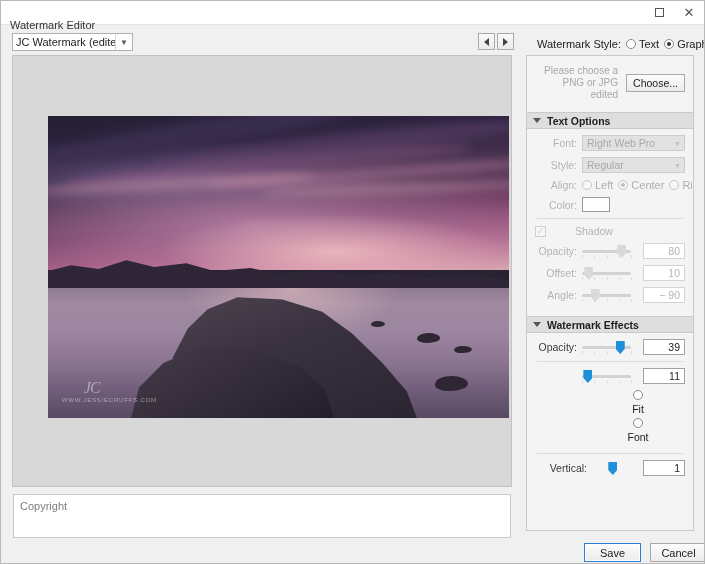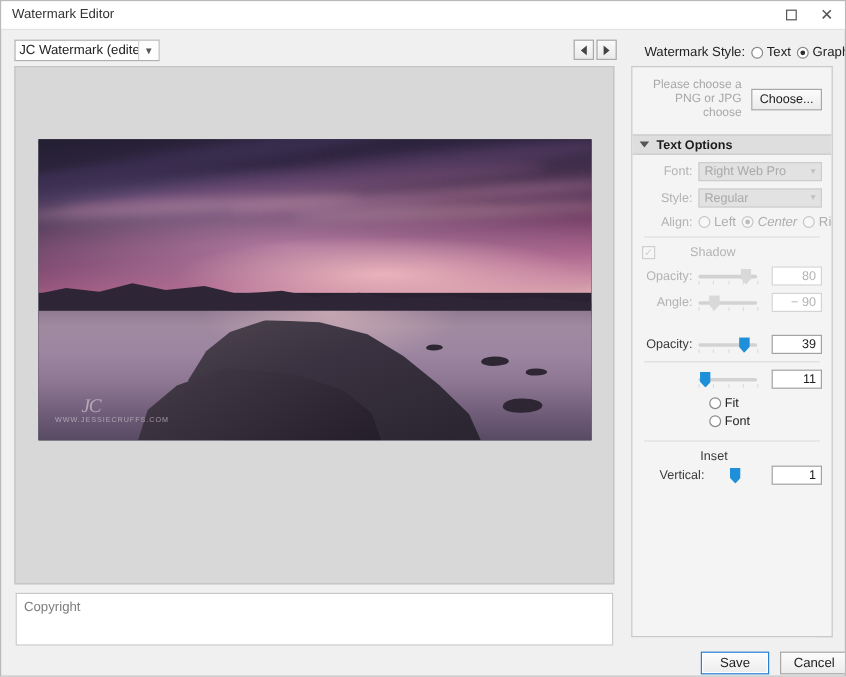--- a/index.html
+++ b/index.html
@@ -21,21 +21,21 @@
   }
 
   
   .titlebar {
     position: absolute; left: 0; top: 0;
     width: 705px; height: 24px;
     background: #ffffff;
     border-bottom: 1px solid #e4e4e4;
   }
   .titlebar .title {
-    position: absolute; left: 9px; top: 5px;
+    position: absolute; left: 9px; top: 18px;
     font-size: 11px; color: #333;
     white-space: nowrap;
   }
   .winbtn {
     position: absolute; top: 0;
     width: 30px; height: 23px;
     display: flex; align-items: center; justify-content: center;
     color: #555;
   }
   .winbtn .sq {
@@ -81,22 +81,22 @@
   .tri-r { width:0;height:0;border-top:4px solid transparent;border-bottom:4px solid transparent;border-left:5px solid #444; }
 
   
   .preview-panel {
     position: absolute; left: 11px; top: 54px;
     width: 500px; height: 432px;
     background: #d8d8d8;
     border: 1px solid #c2c2c2;
   }
   .photo {
-    position: absolute; left: 19px; top: 60px;
-    width: 461px; height: 251px;
+    position: absolute; left: 35px; top: 60px;
+    width: 461px; height: 302px;
     overflow: hidden;
     background: #2a2233;
   }
   .sky {
     position: absolute; left:0; top:0; width:100%; height: 51%;
     background:
       radial-gradient(ellipse 60% 40% at 62% 88%, rgba(255,205,200,0.70), rgba(255,205,200,0) 62%),
       radial-gradient(ellipse 90% 55% at 45% 70%, rgba(203,150,185,0.65), rgba(203,150,185,0) 68%),
       radial-gradient(ellipse 70% 35% at 25% 40%, rgba(120,100,150,0.55), rgba(120,100,150,0) 70%),
       linear-gradient(175deg, #241f33 0%, #2e2440 22%, #4b3352 44%, #79436a 64%, #a9638a 80%, #c98ba3 92%, #d9a6ae 100%);
@@ -353,21 +353,21 @@
   }
   .numbox.dis { border-color: #d4d4d4; color: #b4b4b4; background:#fff; }
 
   .inset-title {
     text-align: center; font-size: 10.5px; color: #3a3a3a;
     margin-bottom: 2px; margin-left: -30px;
   }
 
   .size-row { display: flex; align-items: center; gap: 5px; margin-bottom: 4px; }
   .fitfill { margin-left: 56px; display: flex; flex-direction: column; gap: 3px; }
-  .fitfill .rlabel { font-size: 10.5px; }
+  .fitfill .rlabel { font-size: 10.5px; flex-direction: column; }
 
   
   .bottom-btns {
     position: absolute; left: 583px; top: 542px;
     display: flex; gap: 9px;
   }
   .bbtn {
     width: 57px; height: 19px;
     background: linear-gradient(#fcfcfc,#ececec);
     border: 1px solid #a8a8a8;
@@ -456,21 +456,21 @@
     <div class="sb-thumb"></div>
     <div class="sb-arrow down">▼</div>
   </div>
 
   <div class="right-panel">
 
     <div class="sec-body">
       <div class="img-chooser">
         <div class="msg">
           <div>Please choose a</div>
-          <div>PNG or JPG choose</div>
+          <div>PNG or JPG edited</div>
         </div>
         <div class="btn btn-choose">Choose...</div>
       </div>
     </div>
 
     <div class="section-header">
       <span class="tri-d"></span>
       <span>Text Options</span>
     </div>
     <div class="sec-body">
@@ -490,30 +490,34 @@
           <span class="caret">▼</span>
         </span>
       </div>
 
       <div class="frow">
         <span class="flabel dis">Align:</span>
         <span class="rlabel" style="color:#aeaeae;">
           <span class="radio dis"></span>
           <span>Left</span>
         </span>
-        <span class="rlabel" style="color:#aeaeae;font-style:italic;">
+        <span class="rlabel" style="color:#aeaeae;">
           <span class="radio dis on"></span>
           <span>Center</span>
         </span>
         <span class="rlabel" style="color:#aeaeae;">
           <span class="radio dis"></span>
           <span>Right</span>
         </span>
       </div>
 
+      <div class="frow">
+        <span class="flabel dis">Color:</span>
+        <span class="color-swatch"></span>
+      </div>
 
       <div class="hrule"></div>
 
       <div class="frow">
         <span class="checkbox">✓</span>
         <span class="flabel dis" style="width:auto;margin-left:24px;text-align:left;">Shadow</span>
       </div>
 
       <div class="frow">
         <span class="flabel dis">Opacity:</span>
@@ -524,39 +528,58 @@
               <i style="left:25%"></i>
               <i style="left:50%"></i>
               <i style="left:75%"></i>
               <i style="left:99%"></i>
             </span>
           <span class="thumb dis" style="left:80%;"></span>
         </span>
         <span class="numbox dis">80</span>
       </div>
 
+      <div class="frow">
+        <span class="flabel dis">Offset:</span>
+        <span class="slider">
+          <span class="track"></span>
+          <span class="ticks">
+              <i style="left:0%"></i>
+              <i style="left:25%"></i>
+              <i style="left:50%"></i>
+              <i style="left:75%"></i>
+              <i style="left:99%"></i>
+            </span>
+          <span class="thumb dis" style="left:13%;"></span>
+        </span>
+        <span class="numbox dis">10</span>
+      </div>
 
 
       <div class="frow">
         <span class="flabel dis">Angle:</span>
         <span class="slider">
           <span class="track"></span>
           <span class="ticks">
               <i style="left:0%"></i>
               <i style="left:25%"></i>
               <i style="left:50%"></i>
               <i style="left:75%"></i>
               <i style="left:99%"></i>
             </span>
           <span class="thumb dis" style="left:26%;"></span>
         </span>
         <span class="numbox dis">− 90</span>
       </div>
     </div>
 
+    <div class="section-header">
+      <span class="tri-d"></span>
+      <span>Watermark Effects</span>
+    </div>
     <div class="sec-body">
 
       <div class="frow">
         <span class="flabel">Opacity:</span>
         <span class="slider">
           <span class="track"></span>
           <span class="ticks">
               <i style="left:0%"></i>
               <i style="left:25%"></i>
               <i style="left:50%"></i>
@@ -593,21 +616,20 @@
           <span>Fit</span>
         </span>
         <span class="rlabel">
           <span class="radio"></span>
           <span>Font</span>
         </span>
       </div>
 
       <div class="hrule" style="margin-top:10px;"></div>
 
-      <div class="inset-title">Inset</div>
 
 
       <div class="frow">
         <span class="flabel wide">Vertical:</span>
         <span class="slider">
 
           <span class="thumb" style="left:52%;"></span>
         </span>
         <span class="numbox">1</span>
       </div>

